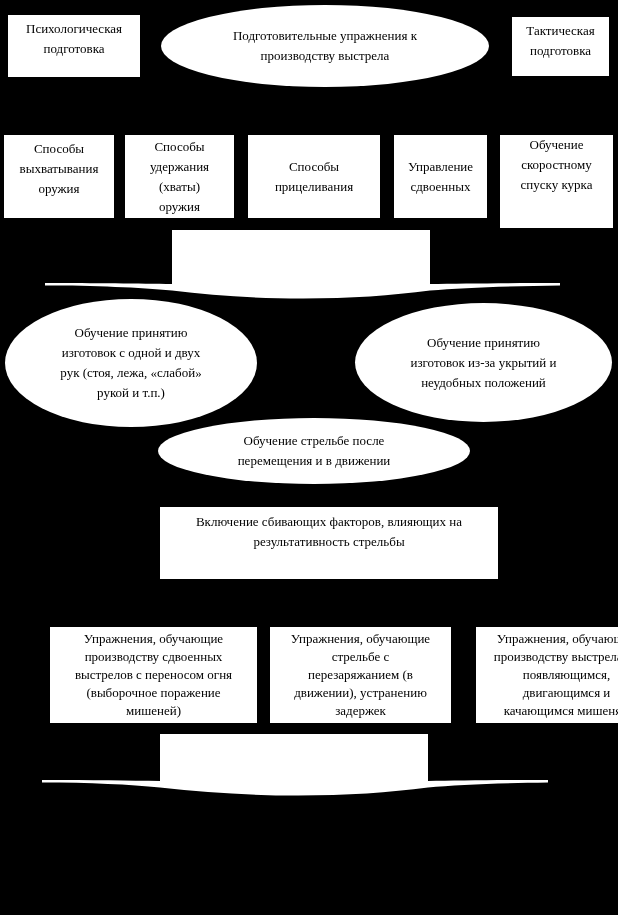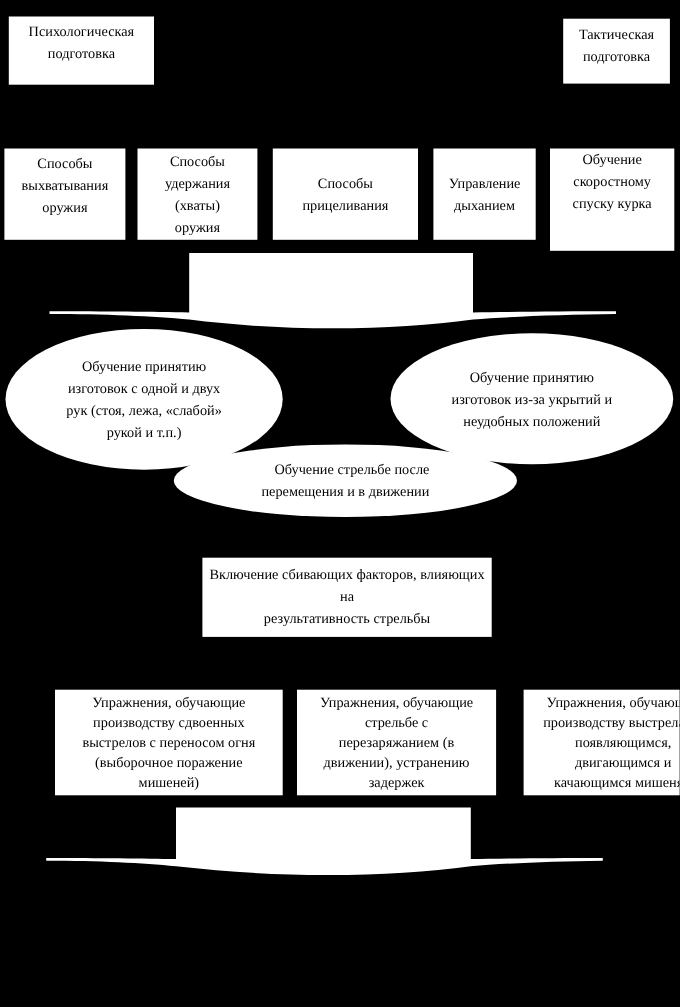--- a/index.html
+++ b/index.html
@@ -38,56 +38,60 @@
          C456,780.5 500,780 548,780 L548,782.5
          C500,783 456,785 428,787.5
          C390,792.5 346,795.5 298,795.5
          C250,795.5 206,792.5 160,787.5
          C130,784.5 90,782.5 42,782.5 Z"></path>
   </svg>
 
   <div class="shape box" style="left:8px;top:15px;width:132px;height:62px;padding-top:4px;">Психологическая
 подготовка</div>
 
+  <div class="shape ellipse" style="left:161px;top:5px;width:328px;height:82px;">
+    <span class="txt" style="padding:0 30px;">Подготовительные упражнения к
+производству выстрела</span>
+  </div>
 
   <div class="shape box" style="left:512px;top:17px;width:97px;height:59px;padding-top:4px;">Тактическая
 подготовка</div>
 
   <div class="shape box" style="left:4px;top:135px;width:110px;height:83px;padding-top:4px;">Способы
 выхватывания
 оружия</div>
   <div class="shape box" style="left:125px;top:135px;width:109px;height:83px;padding-top:2px;">Способы
 удержания
 (хваты)
 оружия</div>
   <div class="shape box vcenter" style="left:248px;top:135px;width:132px;height:83px;">Способы
 прицеливания</div>
   <div class="shape box vcenter" style="left:394px;top:135px;width:93px;height:83px;">Управление
-дыханием</div>
+сдвоенных</div>
   <div class="shape box" style="left:500px;top:135px;width:113px;height:93px;padding-top:0;">Обучение
 скоростному
 спуску курка</div>
 
   <div class="shape ellipse" style="left:5px;top:299px;width:252px;height:128px;">
     <span class="txt" style="padding:0 24px;">Обучение принятию
 изготовок с одной и двух
 рук (стоя, лежа, «слабой»
 рукой и т.п.)</span>
   </div>
   <div class="shape ellipse" style="left:355px;top:303px;width:257px;height:119px;">
     <span class="txt" style="padding:0 26px;">Обучение принятию
 изготовок из-за укрытий и
 неудобных положений</span>
   </div>
-  <div class="shape ellipse" style="left:158px;top:404px;width:312px;height:66px;text-align:right;">
+  <div class="shape ellipse" style="left:158px;top:418px;width:312px;height:66px;">
     <span class="txt" style="padding:0 40px;">Обучение стрельбе после
 перемещения и в движении</span>
   </div>
 
-  <div class="shape box" style="left:160px;top:507px;width:263px;height:72px;padding-top:5px;margin-left:24px;">Включение сбивающих факторов, влияющих на
+  <div class="shape box" style="left:160px;top:507px;width:338px;height:72px;padding-top:5px;">Включение сбивающих факторов, влияющих на
 результативность стрельбы</div>
 
   <div class="shape box small-lh" style="left:2px;top:627px;width:207px;height:96px;padding-top:3px;">Упражнения, обучающие
 производству сдвоенных
 выстрелов с переносом огня
 (выборочное поражение
 мишеней)</div>
   <div class="shape box small-lh" style="left:222px;top:627px;width:181px;height:96px;padding-top:3px;">Упражнения, обучающие
 стрельбе с
 перезаряжанием (в

